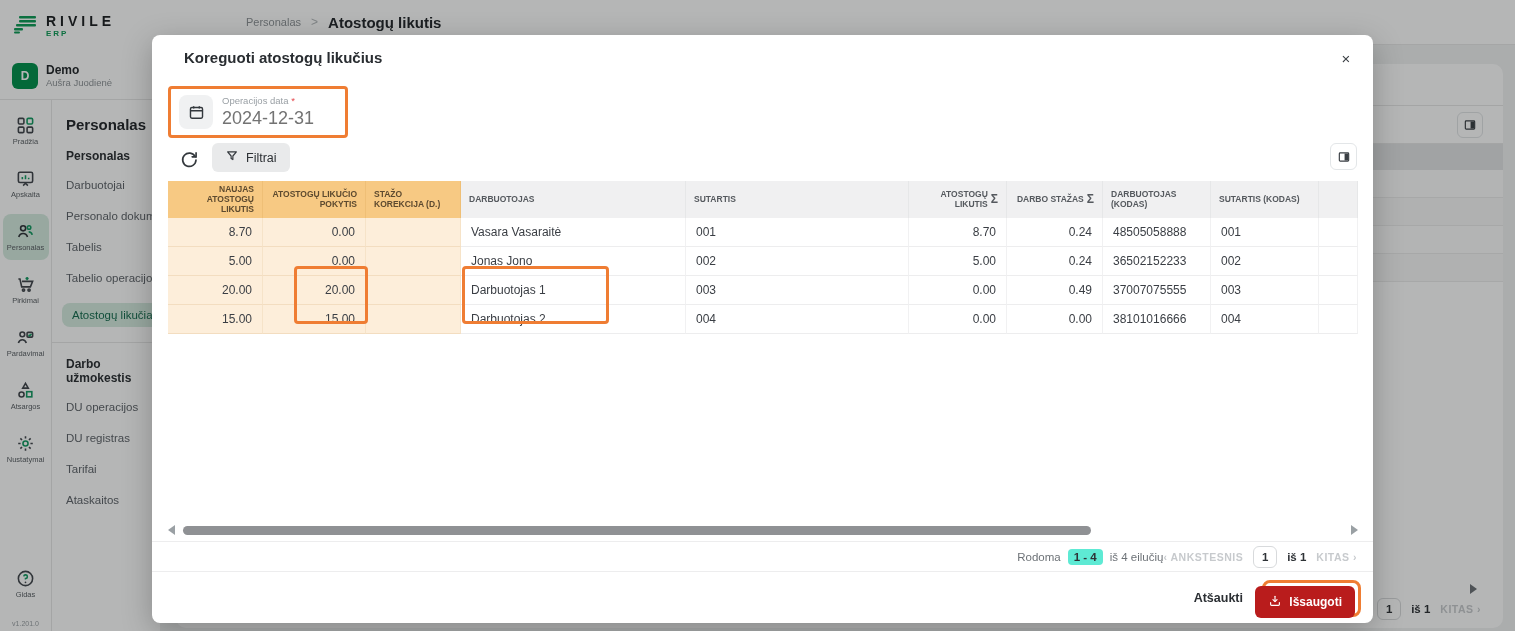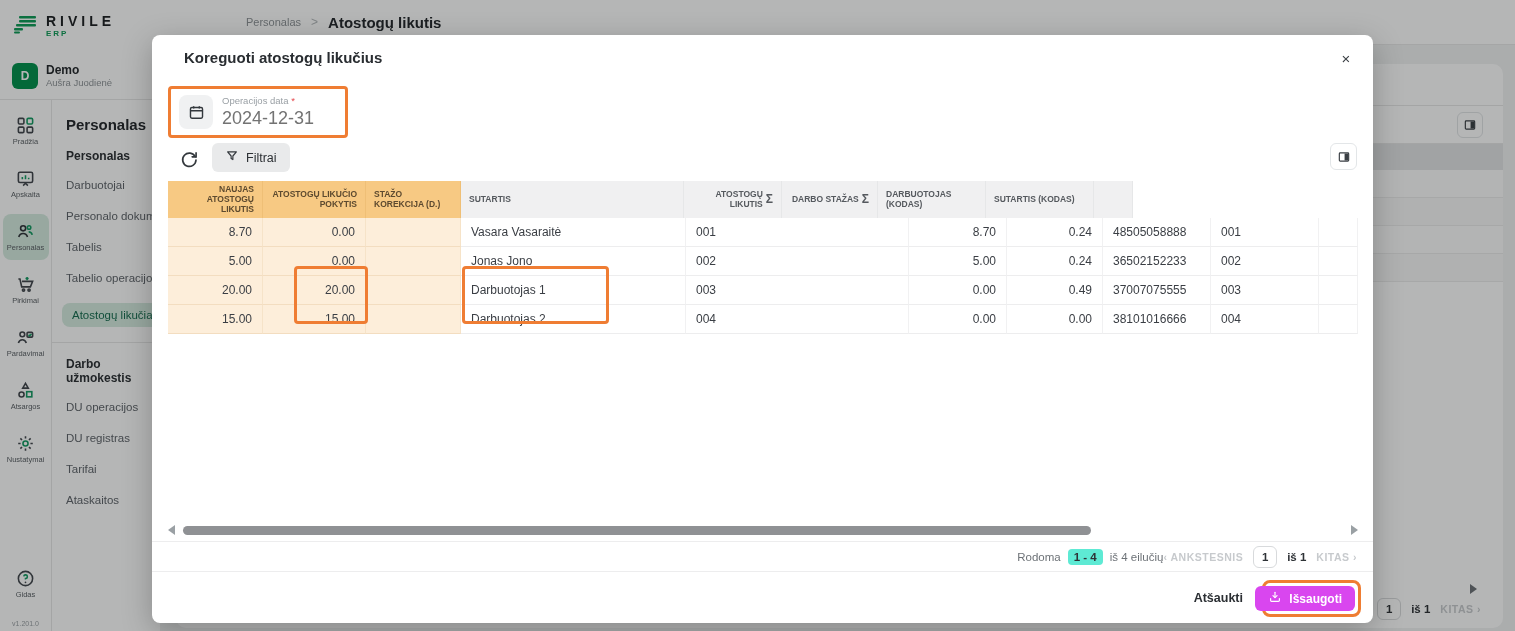--- a/index.html
+++ b/index.html
@@ -90,21 +90,21 @@
   .scr-track { flex:1; position:relative; height:9px; margin:0 6px; }
   .scr-thumb { position:absolute; left:2px; top:0; width:78%; height:9px; background:#8f9194; border-radius:5px; cursor:grab; }
 
   .m-info { position:absolute; left:0; top:506px; width:100%; height:30px; border-top:1px solid #ededee; display:flex; align-items:center; justify-content:flex-end; padding:0 16px; }
   .info-left { display:flex; align-items:center; gap:7px; font-size:11.5px; color:#6d7277; }
   .info-badge { background:#5eead4; border-radius:4px; padding:2px 6px; font-weight:bold; color:#2e3236; font-size:11.5px; }
   .info-right { display:flex; align-items:center; gap:10px; }
 
   .m-actions { position:absolute; left:0; top:536px; width:100%; height:52px; border-top:1px solid #ededee; display:flex; align-items:center; justify-content:flex-end; gap:30px; padding-right:130px; }
   .btn-cancel { font-size:12.5px; font-weight:bold; color:#2b2f33; background:none; border:none; font-family:inherit; cursor:pointer; }
-  .btn-save { position:absolute; right:18px; top:551px; height:25px; background:#d946ef; color:#fff; border:none; border-radius:6px; display:flex; align-items:center; gap:7px; padding:0 13px; font-size:12px; font-weight:bold; font-family:inherit; cursor:pointer; z-index:71; }
+  .btn-save { position:absolute; right:18px; top:551px; height:32px; background:#b91c1c; color:#fff; border:none; border-radius:6px; display:flex; align-items:center; gap:7px; padding:0 13px; font-size:12px; font-weight:bold; font-family:inherit; cursor:pointer; z-index:71; }
 </style>
 </head>
 <body>
 
 <div class="screen">
 
   <div class="topbar">
     <div class="breadcrumb">
       <span class="bc-parent">Personalas</span>
       <span class="bc-sep">&gt;</span>
@@ -327,20 +327,23 @@
       <div class="t-head" id="t-head">
           <div class="th peach al-r" style="width: 95px;">
             <span class="lbl">NAUJAS ATOSTOGŲ LIKUTIS</span>
           </div>
           <div class="th peach al-r" style="width: 103px;">
             <span class="lbl">ATOSTOGŲ LIKUČIO POKYTIS</span>
           </div>
           <div class="th peach" style="width: 95px;">
             <span class="lbl">STAŽO KOREKCIJA (D.)</span>
           </div>
+          <div class="th" style="width: 225px;">
+            <span class="lbl">DARBUOTOJAS</span>
+          </div>
           <div class="th" style="width: 223px;">
             <span class="lbl">SUTARTIS</span>
           </div>
           <div class="th al-r" style="width: 98px;">
             <span class="lbl">ATOSTOGŲ LIKUTIS</span>
             <span class="sigma">Σ</span>
           </div>
           <div class="th al-r" style="width: 96px;">
             <span class="lbl">DARBO STAŽAS</span>
             <span class="sigma">Σ</span>

